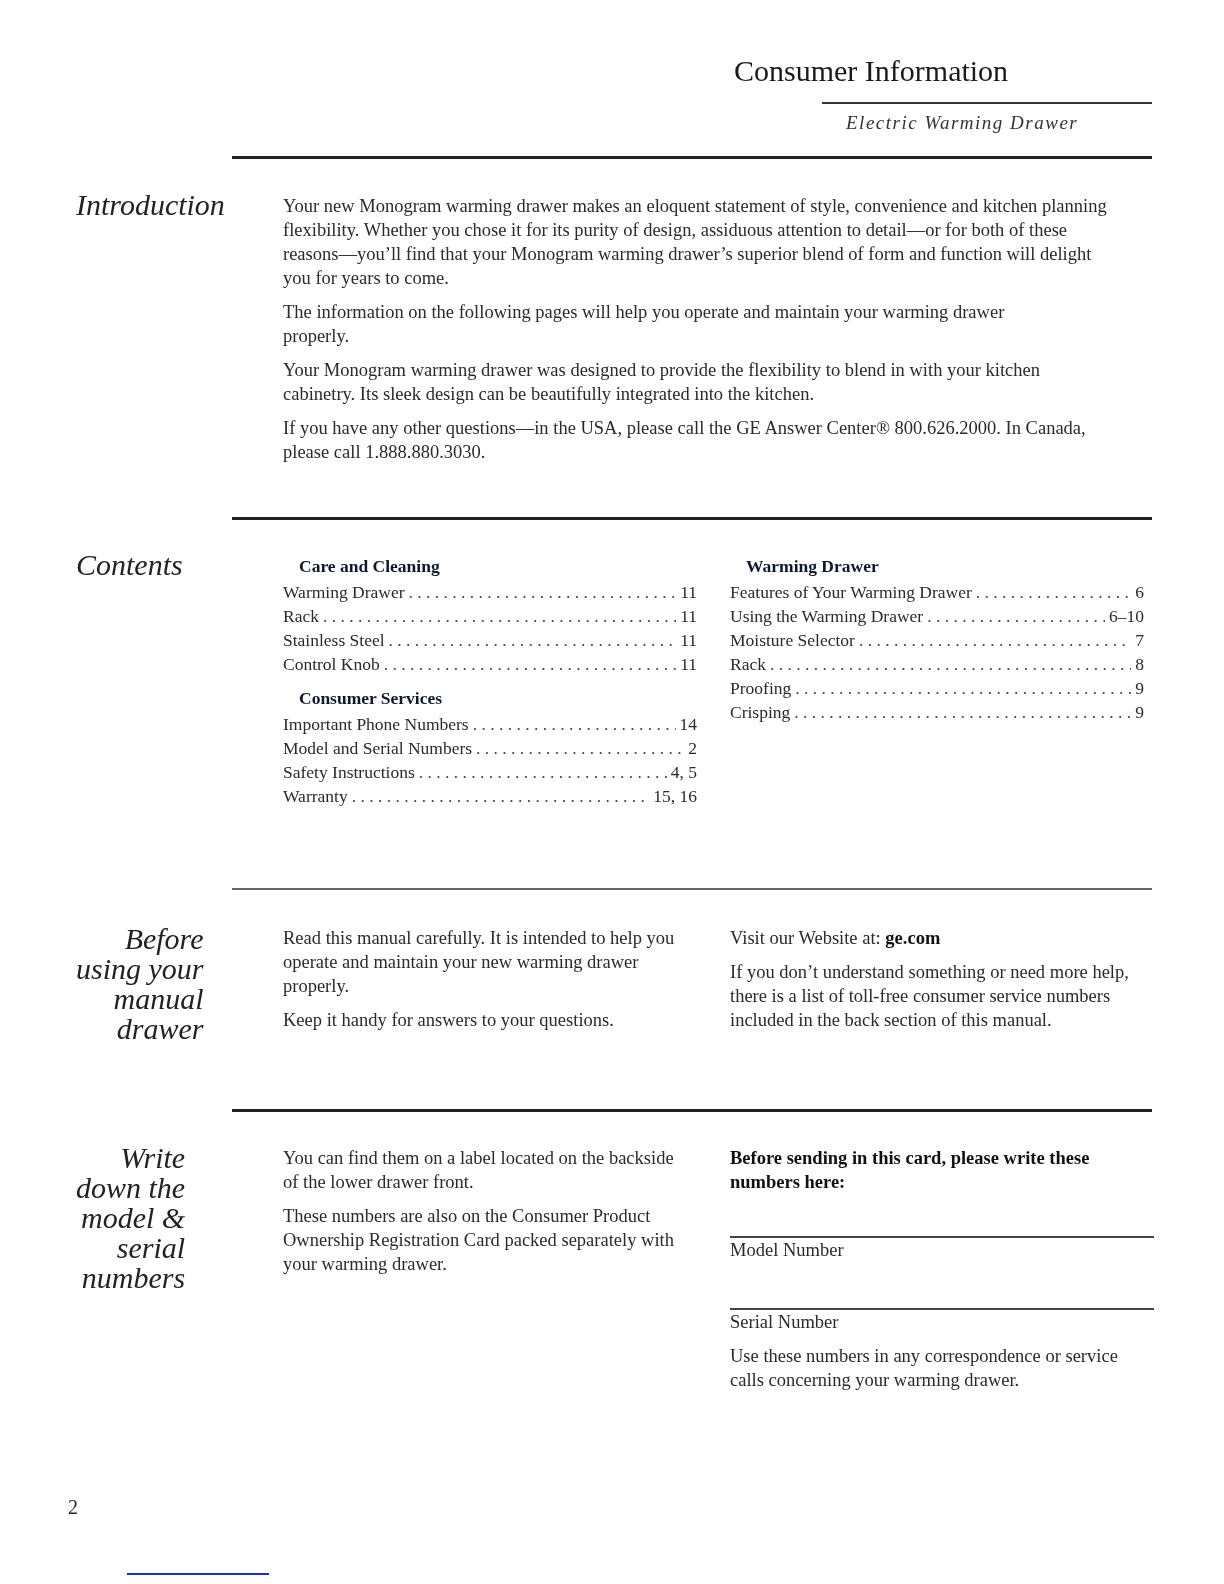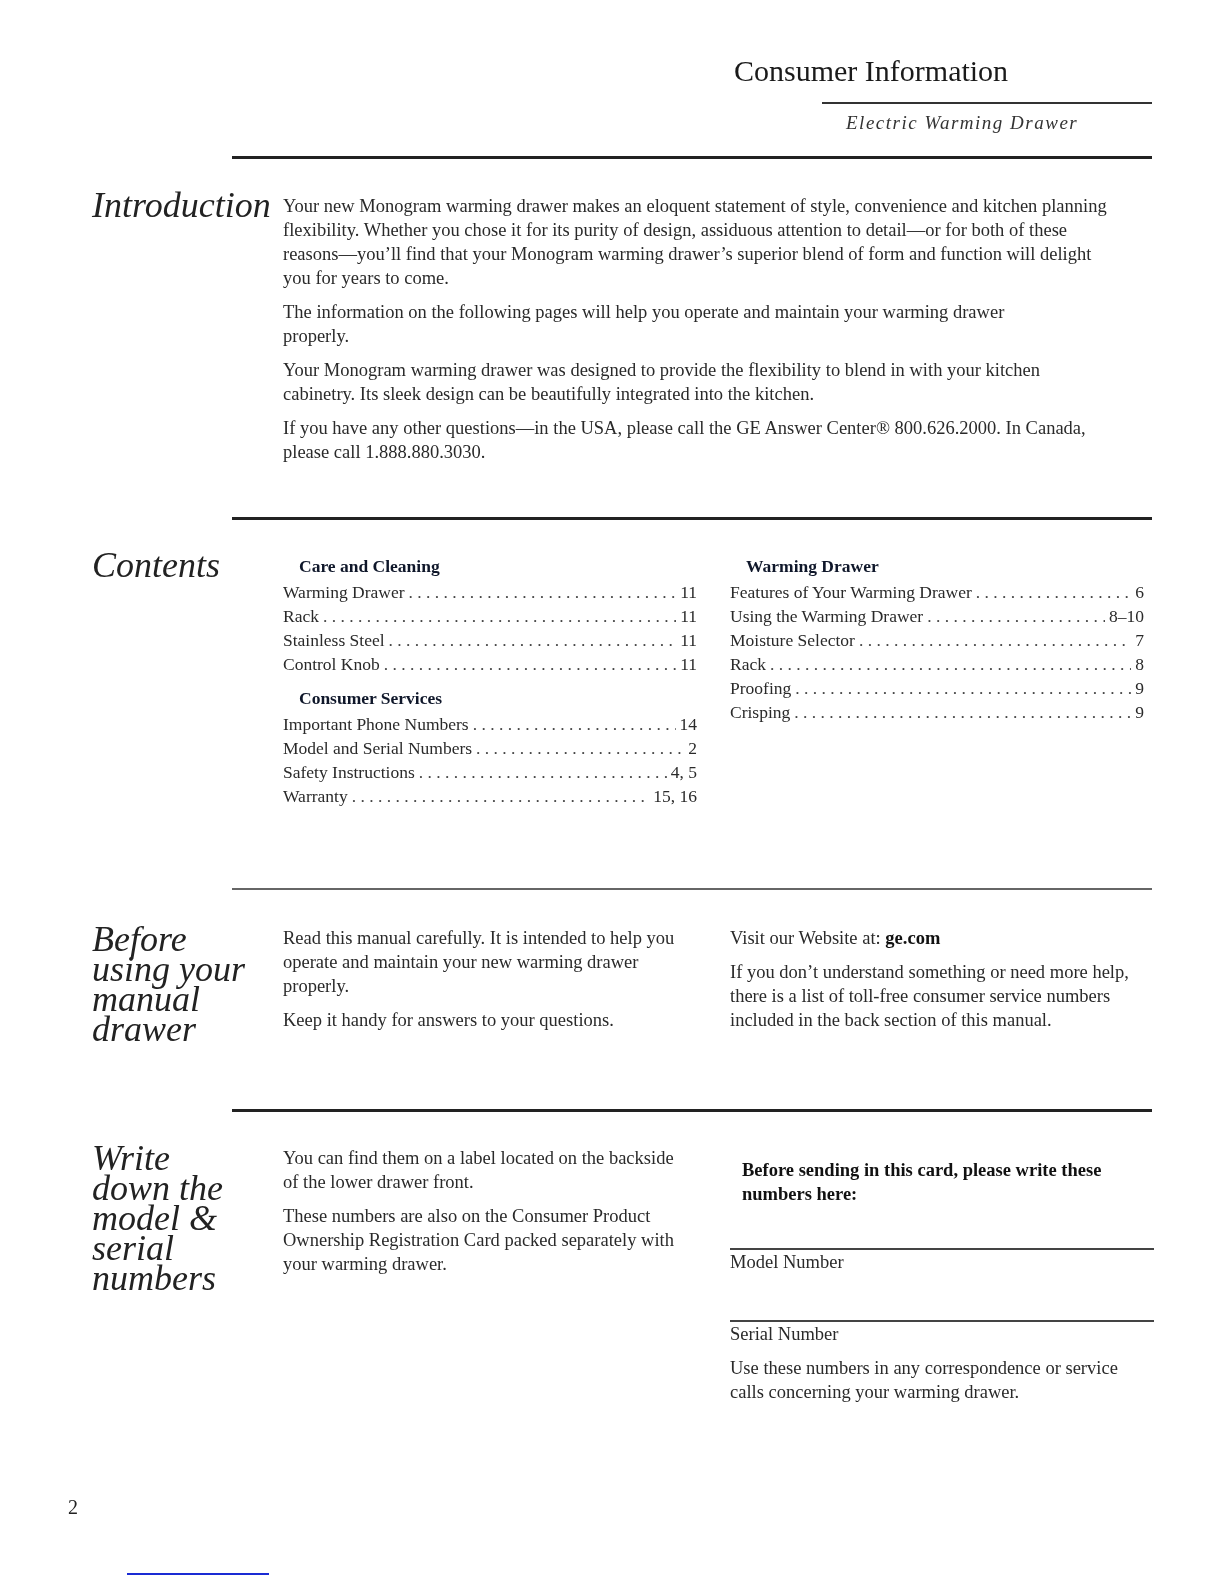--- a/index.html
+++ b/index.html
@@ -4,21 +4,21 @@
 <style>
   html, body { margin: 0; padding: 0; background: #fff; }
   body { width: 1224px; height: 1584px; position: relative; overflow: hidden;
          font-family: "Liberation Serif", "DejaVu Serif", serif; color: #222; }
   .abs { position: absolute; }
   .header-title { left: 734px; top: 54px; font-size: 30px; color: #1a1a1a; white-space: nowrap; }
   .header-rule { left: 822px; top: 102px; width: 330px; height: 2px; background: #333; }
   .header-sub { left: 846px; top: 112px; font-size: 19px; font-style: italic; letter-spacing: 1.5px; color: #333; white-space: nowrap; }
   .rule { left: 232px; width: 920px; height: 3px; background: #222; }
   .rule.gray { background: #666; height: 2px; }
-  .side-heading { left: 92px; font-style: italic; font-size: 36px; line-height: 30px; color: #222; }
+  .side-heading { left: 76px; font-style: italic; font-size: 30px; line-height: 30px; color: #222; text-align: right; }
   .body-text { font-size: 18.5px; line-height: 24px; color: #2a2a2a; }
   .body-text p { margin: 0 0 10px 0; }
   .toc-col { font-size: 17.5px; line-height: 24px; color: #2a2a2a; }
   .toc-head { font-weight: bold; font-size: 17.5px; margin: 0 0 2px 16px; color: #0f172a; }
   .toc-row { display: flex; align-items: baseline; white-space: nowrap; }
   .toc-row .lbl { flex: 0 0 auto; }
   .toc-row .dots { flex: 1 1 auto; overflow: hidden; margin: 0 4px; letter-spacing: 3px; color: #444; }
   .toc-row .dots::before { content: ". . . . . . . . . . . . . . . . . . . . . . . . . . . . . . . . . . . . . . . . . . . . . . . . . . . . . . . . . . . . . . . . . . . . . . . . . . . ."; letter-spacing: 0; }
   .toc-row .pg { flex: 0 0 auto; }
   .bold { font-weight: bold; color: #111; }
@@ -95,21 +95,21 @@
 <div class="abs toc-col" style="left:730px; top:554px; width:414px;">
   <div class="toc-head">Warming Drawer</div>
   <div class="toc-row">
       <span class="lbl">Features of Your Warming Drawer</span>
       <span class="dots"></span>
       <span class="pg">6</span>
     </div>
   <div class="toc-row">
       <span class="lbl">Using the Warming Drawer</span>
       <span class="dots"></span>
-      <span class="pg">8–10</span>
+      <span class="pg">6–10</span>
     </div>
   <div class="toc-row">
       <span class="lbl">Moisture Selector</span>
       <span class="dots"></span>
       <span class="pg">7</span>
     </div>
   <div class="toc-row">
       <span class="lbl">Rack</span>
       <span class="dots"></span>
       <span class="pg">8</span>
@@ -150,21 +150,21 @@
   <div>down the</div>
   <div>model &amp;</div>
   <div>serial</div>
   <div>numbers</div>
 </div>
 <div class="abs body-text" style="left:283px; top:1146px; width:410px;">
   <p>You can find them on a label located on the backside of the lower drawer front.</p>
   <p>These numbers are also on the Consumer Product Ownership Registration Card packed separately with your warming drawer.</p>
 </div>
 <div class="abs body-text" style="left:730px; top:1146px; width:424px;">
-  <p class="bold" style="margin:12px;">Before sending in this card, please write these numbers here:</p>
+  <p class="bold" style="margin:0;">Before sending in this card, please write these numbers here:</p>
   <div class="write-line" style="margin-top:42px;"></div>
   <div>Model Number</div>
   <div class="write-line" style="margin-top:46px;"></div>
   <div>Serial Number</div>
   <p style="margin-top:10px;">Use these numbers in any correspondence or service calls concerning your warming drawer.</p>
 </div>
 
 <div class="abs page-num">2</div>
 <div class="abs blue-line"></div>
 

